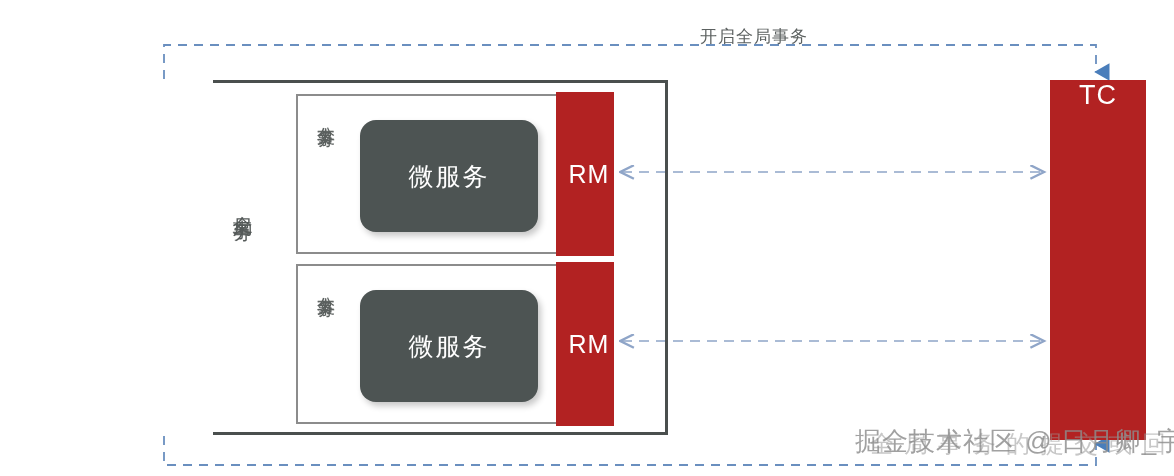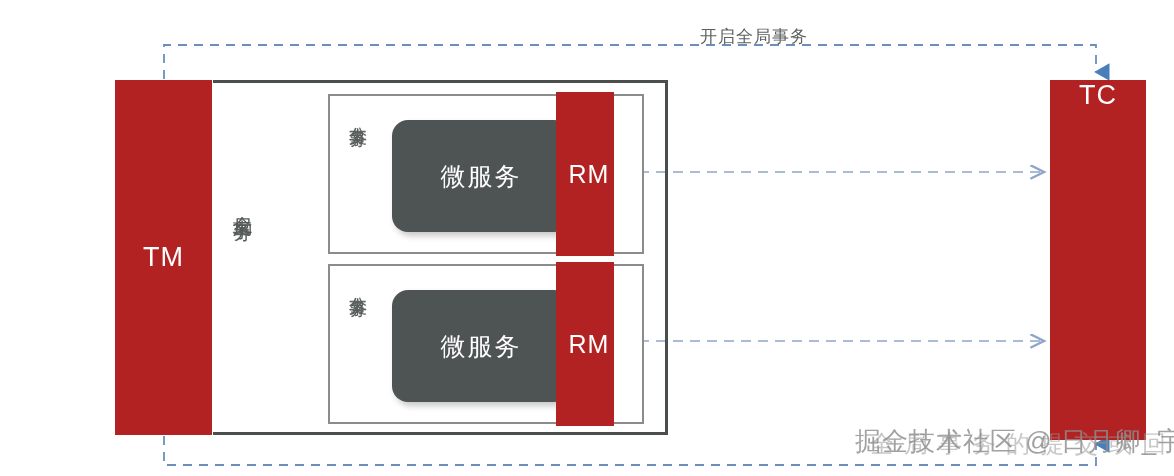--- a/index.html
+++ b/index.html
@@ -28,21 +28,21 @@
 
   .global-label{
     position:absolute;left:220px;top:200px;width:34px;
     font-size:20px;color:#555a59;line-height:1.18;
     writing-mode:vertical-rl;text-orientation:upright;
     letter-spacing:2px;
   }
 
   .branch-panel{
     position:absolute;left:296px;width:316px;height:160px;
-    border:2px solid #8c8c8c;box-sizing:border-box;background:#ffffff;margin-left:32px;
+    border:2px solid #8c8c8c;box-sizing:border-box;background:#ffffff;
   }
   .branch-panel.p1{top:94px;}
   .branch-panel.p2{top:264px;}
 
   .branch-label{
     position:absolute;left:12px;top:16px;width:26px;
     font-size:18px;color:#5a5f5e;line-height:1.2;
     writing-mode:vertical-rl;text-orientation:upright;
     letter-spacing:1px;
   }
@@ -111,23 +111,20 @@
 
     <path d="M164,79 L164,45 L1096,45 L1096,72" fill="none" stroke="#6A8FBF" stroke-width="1.8" stroke-dasharray="9,7" marker-end="url(#arrDown)"></path>
 
     <path d="M164,436 L164,465 L1096,465 L1096,444" fill="none" stroke="#6A8FBF" stroke-width="1.8" stroke-dasharray="9,7" marker-end="url(#arrUp)"></path>
 
     <line x1="622" y1="172" x2="1044" y2="172" stroke="#8FA5C8" stroke-width="1.7" stroke-dasharray="10,7" marker-start="url(#arrLeft)" marker-end="url(#arrRight)"></line>
 
     <line x1="622" y1="341" x2="1044" y2="341" stroke="#8FA5C8" stroke-width="1.7" stroke-dasharray="10,7" marker-start="url(#arrLeft)" marker-end="url(#arrRight)"></line>
   </svg>
 
-  <div class="tm-box">
-    <span class="tm-label">TM</span>
-  </div>
 
   <div class="outer-box"></div>
 
   <div class="global-label">全局事务</div>
 
   <div class="branch-panel p1">
     <div class="branch-label">分支事务</div>
     <div class="ms-box">
       <span class="ms-label">微服务</span>
     </div>

